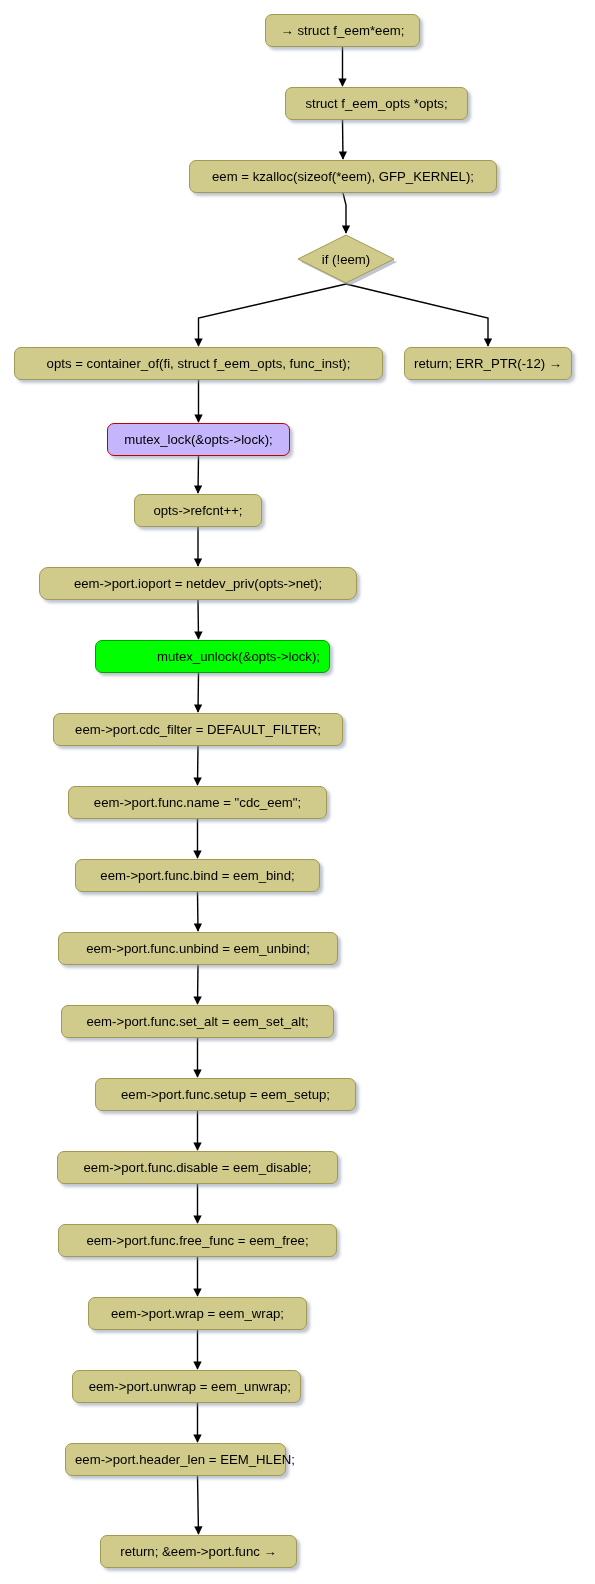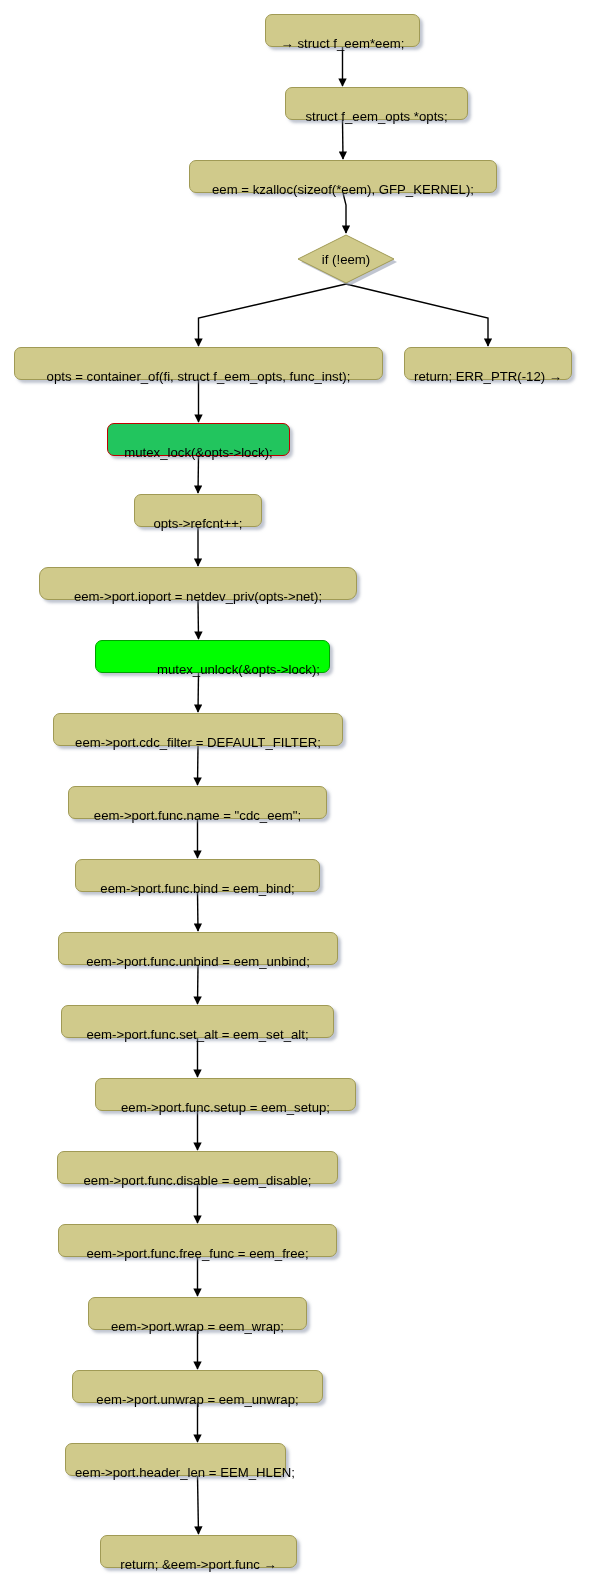--- a/index.html
+++ b/index.html
@@ -29,26 +29,26 @@
     box-sizing: border-box;
     height: 33px;
     line-height: 31px;
     border: 1px solid #A09A55;
     border-radius: 7px;
     background: #D0CA8B;
     color: #000000;
     font-size: 13.2px;
     text-align: center;
     white-space: nowrap;
-    padding: 13px 9px;
+    padding: 0 9px;
     box-shadow: 3px 3px 3px rgba(140,150,170,0.55);
     z-index: 2;
   }
   .node.red {
-    background: #22c55e;
+    background: #c4b5fd;
     border-color: #C00000;
   }
   .node.green {
     background: #00FF00;
     border-color: #00A000;
   }
   .diamond-wrap {
     position: absolute;
     z-index: 2;
   }
@@ -124,17 +124,17 @@
       <div class="node green" style="left: 95px; top: 640px; width: 235px; text-align: right;">mutex_unlock(&amp;opts-&gt;lock);</div>
       <div class="node" style="left: 53px; top: 713px; width: 290px;">eem-&gt;port.cdc_filter = DEFAULT_FILTER;</div>
       <div class="node" style="left: 68px; top: 786px; width: 259px;">eem-&gt;port.func.name = "cdc_eem";</div>
       <div class="node" style="left: 75px; top: 859px; width: 245px;">eem-&gt;port.func.bind = eem_bind;</div>
       <div class="node" style="left: 58px; top: 932px; width: 280px;">eem-&gt;port.func.unbind = eem_unbind;</div>
       <div class="node" style="left: 61px; top: 1005px; width: 273px;">eem-&gt;port.func.set_alt = eem_set_alt;</div>
       <div class="node" style="left: 67px; top: 1078px; width: 261px; margin-left: 28px;">eem-&gt;port.func.setup = eem_setup;</div>
       <div class="node" style="left: 57px; top: 1151px; width: 281px;">eem-&gt;port.func.disable = eem_disable;</div>
       <div class="node" style="left: 58px; top: 1224px; width: 279px;">eem-&gt;port.func.free_func = eem_free;</div>
       <div class="node" style="left: 88px; top: 1297px; width: 219px;">eem-&gt;port.wrap = eem_wrap;</div>
-      <div class="node" style="left: 72px; top: 1370px; width: 251px;">eem-&gt;port.unwrap = eem_unwrap;</div>
+      <div class="node" style="left: 72px; top: 1370px; width: 229px; text-align: right;">eem-&gt;port.unwrap = eem_unwrap;</div>
       <div class="node" style="left: 65px; top: 1443px; width: 221px;">eem-&gt;port.header_len = EEM_HLEN;</div>
       <div class="node" style="left: 100px; top: 1535px; width: 197px;">return; &amp;eem-&gt;port.func →</div>
     </div>
 </div>
 
 </body></html>

